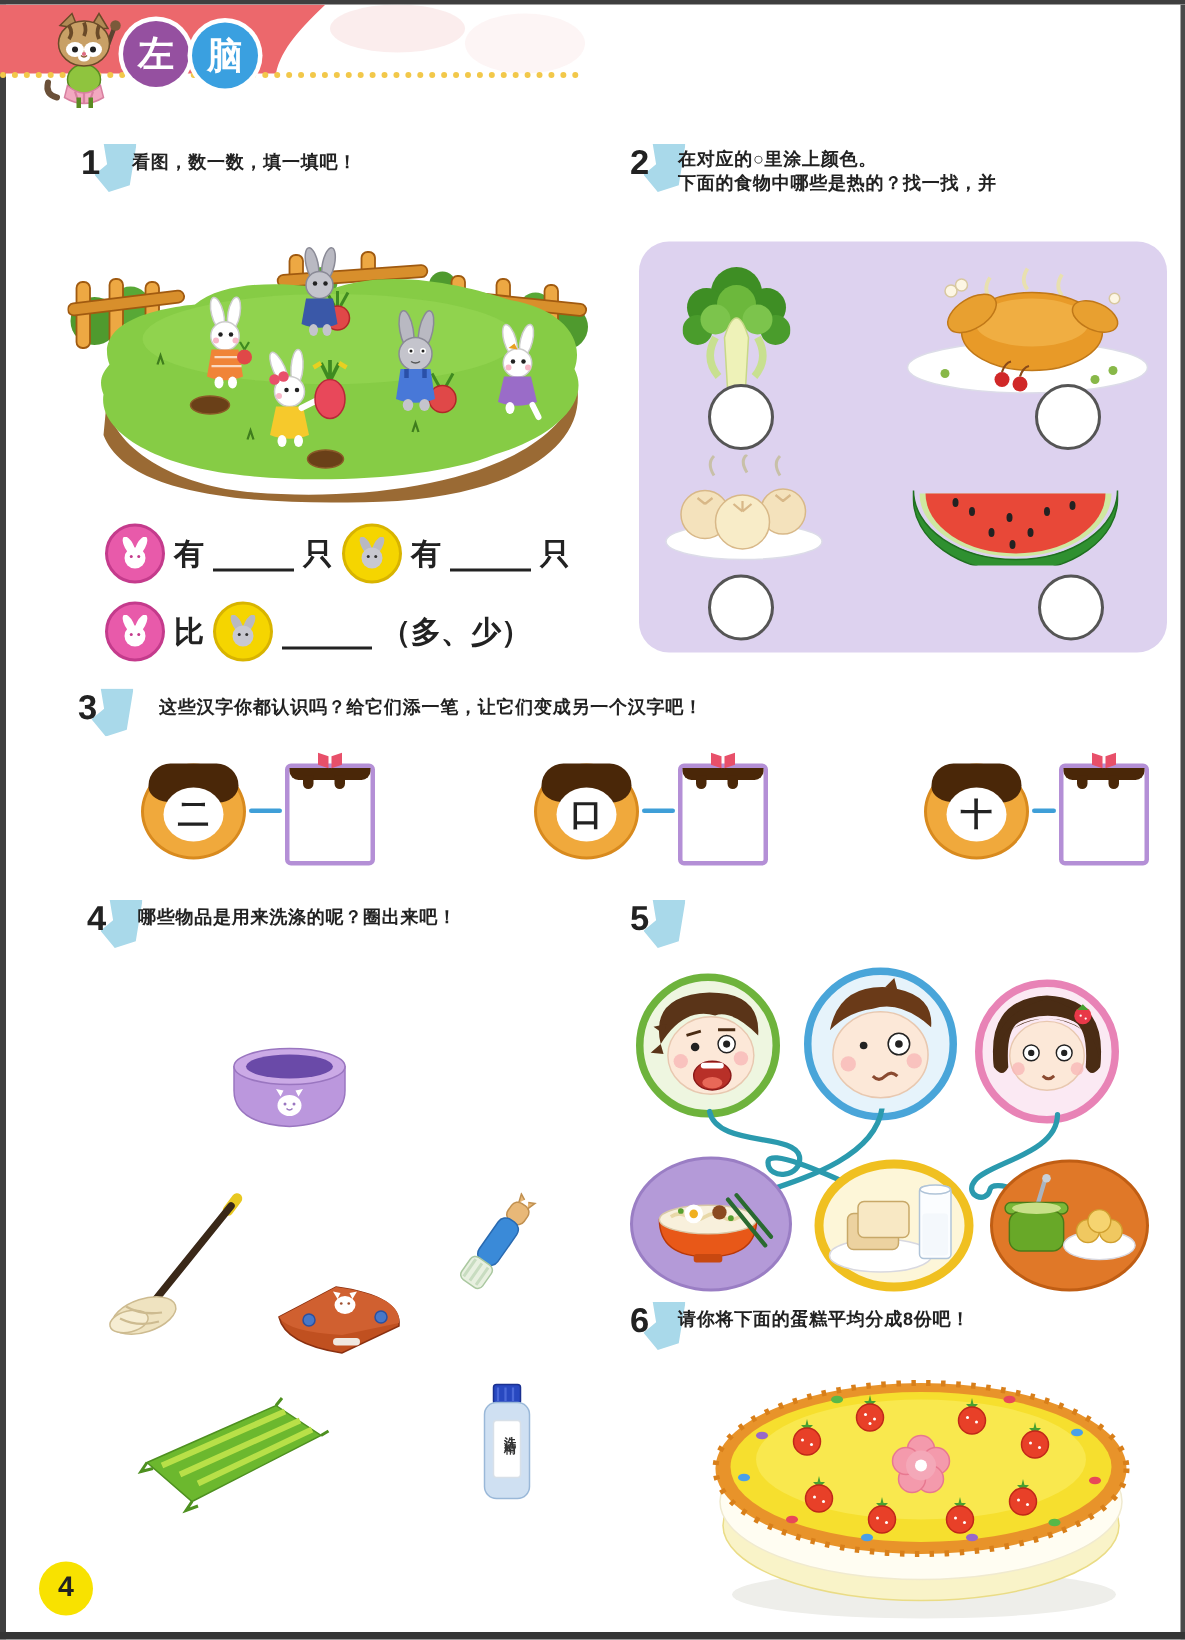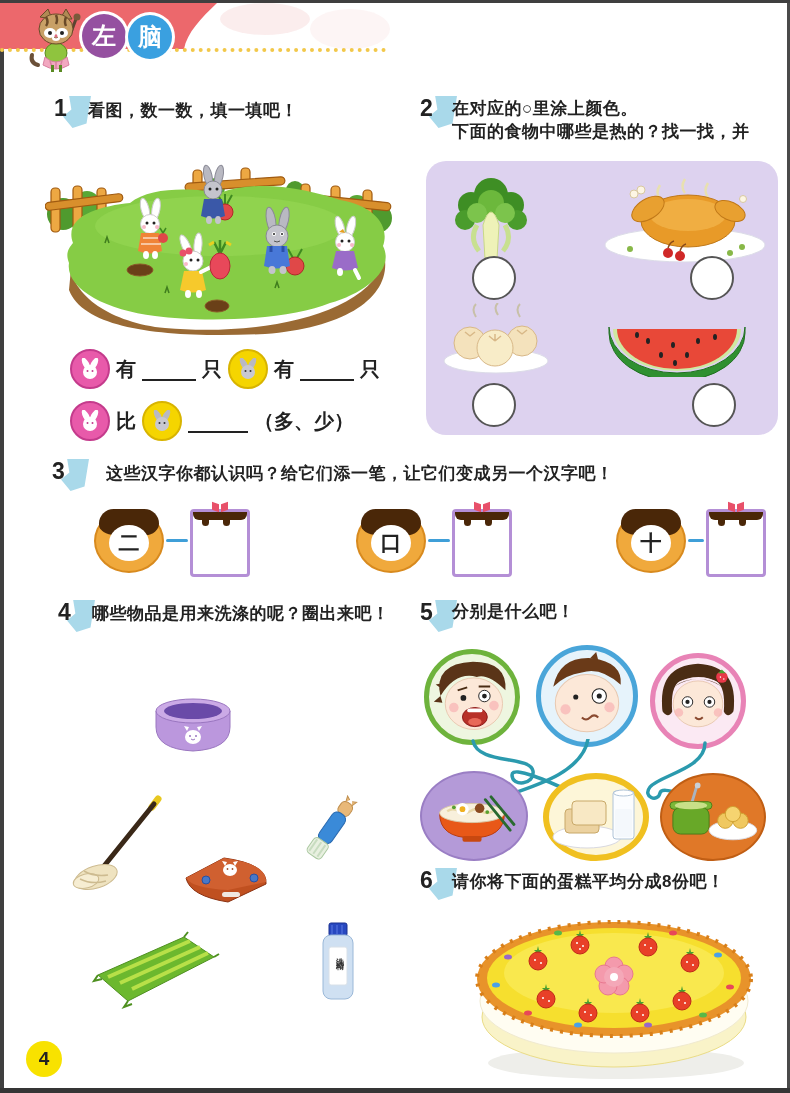--- a/index.html
+++ b/index.html
@@ -13,21 +13,21 @@
   
   .brand-circle{position:absolute;width:44px;height:44px;border-radius:50%;
     display:flex;align-items:center;justify-content:center;color:#fff;font-size:24px;font-weight:700;
     box-shadow:0 0 0 3px #fff;}
   .dotline{position:absolute;left:0;top:45px;width:386px;border-top:4px dotted #f2c84a;}
   
   .qmark{position:absolute;width:40px;height:34px;}
   .qmark .flag{position:absolute;left:11px;top:1px;width:28px;height:32px;background:#a9d9ea;
     clip-path:polygon(22% 0,100% 0,84% 86%,34% 100%,0 64%,30% 42%);}
   .qmark .n{position:absolute;left:2px;top:0;font-size:23px;font-weight:700;z-index:2;}
-  .title{position:absolute;font-size:17px;font-weight:600;letter-spacing:.5px;line-height:1.35;}
+  .title{position:absolute;font-size:12px;font-weight:600;letter-spacing:.5px;line-height:1.35;}
   
   .fillrow{position:absolute;display:flex;align-items:center;font-size:20px;font-weight:600;gap:6px;}
   .blank{display:inline-block;width:54px;height:22px;border-bottom:2px solid #222;}
   .badge{width:36px;height:36px;border-radius:50%;display:flex;align-items:center;justify-content:center;flex:0 0 auto;}
   .badge.pink{background:#e85aaa;border:2px solid #c43b8c;}
   .badge.yellow{background:#f5d500;border:2px solid #d8b400;}
   
   .panel2{position:absolute;left:426px;top:158px;width:352px;height:274px;border-radius:20px;background:#ddd2ef;}
   .dot-circle{position:absolute;width:40px;height:40px;border-radius:50%;background:#fff;border:2px solid #555;}
   
@@ -474,21 +474,20 @@
       <rect x="13" y="26" width="18" height="38" rx="2" fill="#fff" stroke="#d8e0e8"></rect>
     </svg>
     <div class="vlabel" style="left:17px;top:30px;">洗洁精</div>
   </div>
 
   <div class="qmark" style="left:418px;top:596px;">
     <div class="flag"></div>
     <div class="n">5</div>
   </div>
   <div class="title" style="left:452px;top:598px;width:330px;">
-    <div>分别是什么吧！</div>
   </div>
 
   <div class="kid green" style="left:424px;top:646px;width:96px;height:96px;">
     <svg width="86" height="86" viewBox="0 0 90 90">
       <ellipse cx="47" cy="52" rx="30" ry="27" fill="#fce8d8" stroke="#e8c8b0"></ellipse>
       <path d="M12,44 Q4,10 46,8 Q82,8 80,38 Q62,20 50,24 Q28,18 12,44 Z" fill="#5a3418"></path>
       <path d="M12,44 l-7,6 l9,1 M16,30 l-9,2 l7,5" fill="#5a3418"></path>
       <circle cx="36" cy="46" r="3" fill="#222"></circle>
       <circle cx="58" cy="44" r="6" fill="#fff" stroke="#222"></circle>
         <circle cx="58" cy="44" r="2.5" fill="#222"></circle>

